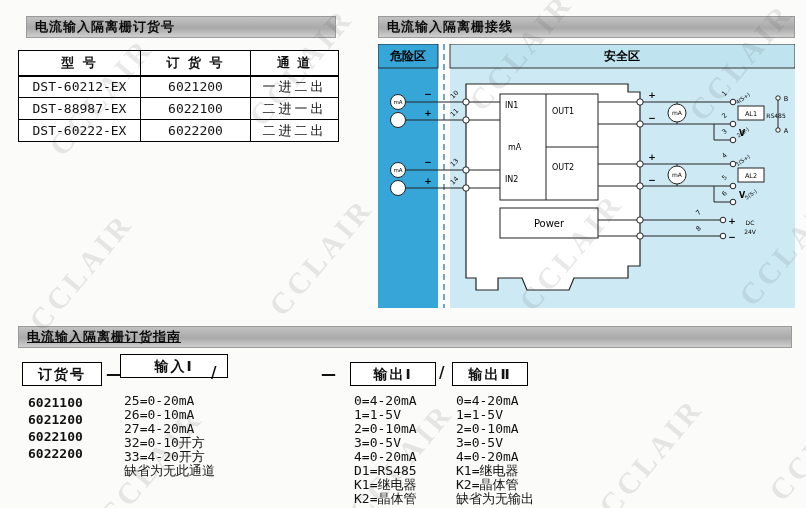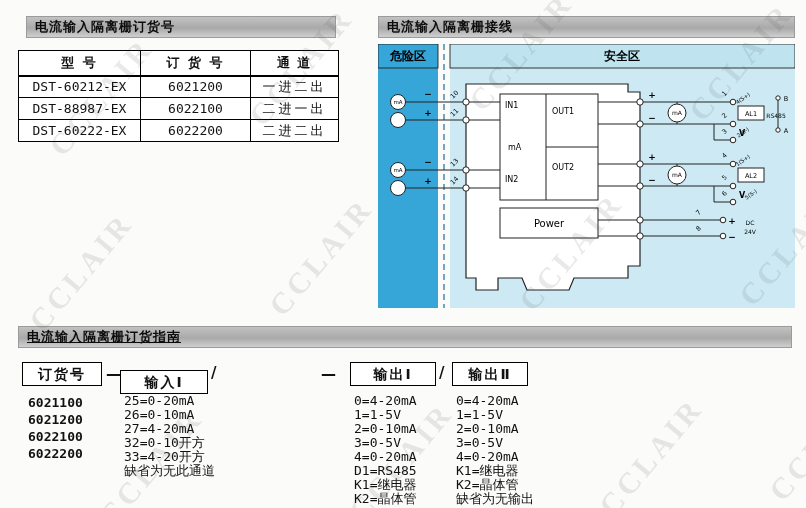--- a/index.html
+++ b/index.html
@@ -238,21 +238,21 @@
     <text class="t-sm" x="372" y="190">24V</text>
   </svg>
 
   <div class="guide">
     <div class="bar" style="left:0; top:0; width:774px;text-decoration:underline;">
       <span>电流输入隔离栅订货指南</span>
     </div>
 
     <div class="gbox" style="left:4px; top:36px; width:80px;">订货号</div>
     <div class="gsep" style="left:88px; top:39px;">—</div>
-    <div class="gbox" style="left:102px; top:44px; width:88px;">输入Ⅰ</div>
+    <div class="gbox" style="left:102px; top:28px; width:108px;">输入Ⅰ</div>
     <div class="gsep" style="left:193px; top:38px;">/</div>
     <div class="gsep" style="left:303px; top:39px;">—</div>
     <div class="gbox" style="left:332px; top:36px; width:86px;">输出Ⅰ</div>
     <div class="gsep" style="left:421px; top:38px;">/</div>
     <div class="gbox" style="left:434px; top:36px; width:76px;">输出Ⅱ</div>
 
     <div class="glist gnums" style="left:10px; top:68px;">
         <div>6021100</div>
         <div>6021200</div>
         <div>6022100</div>

